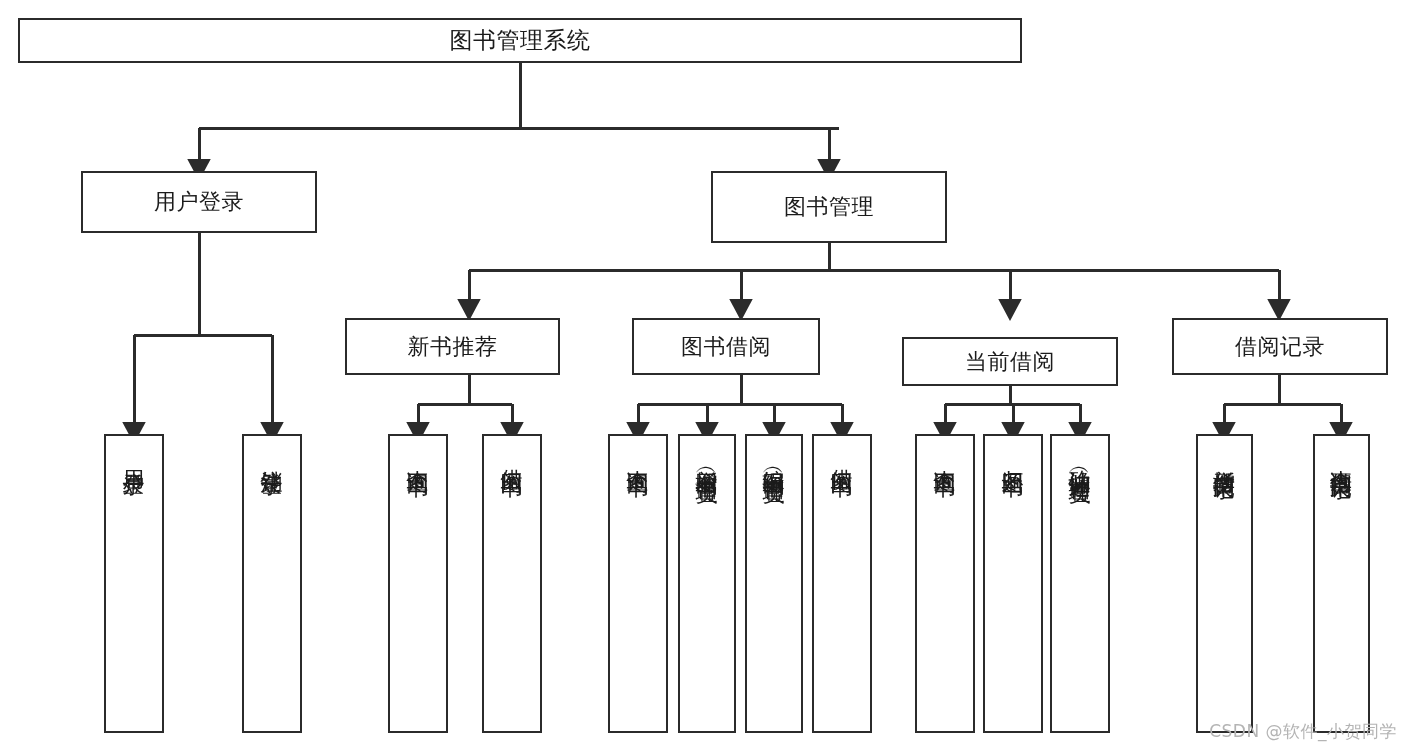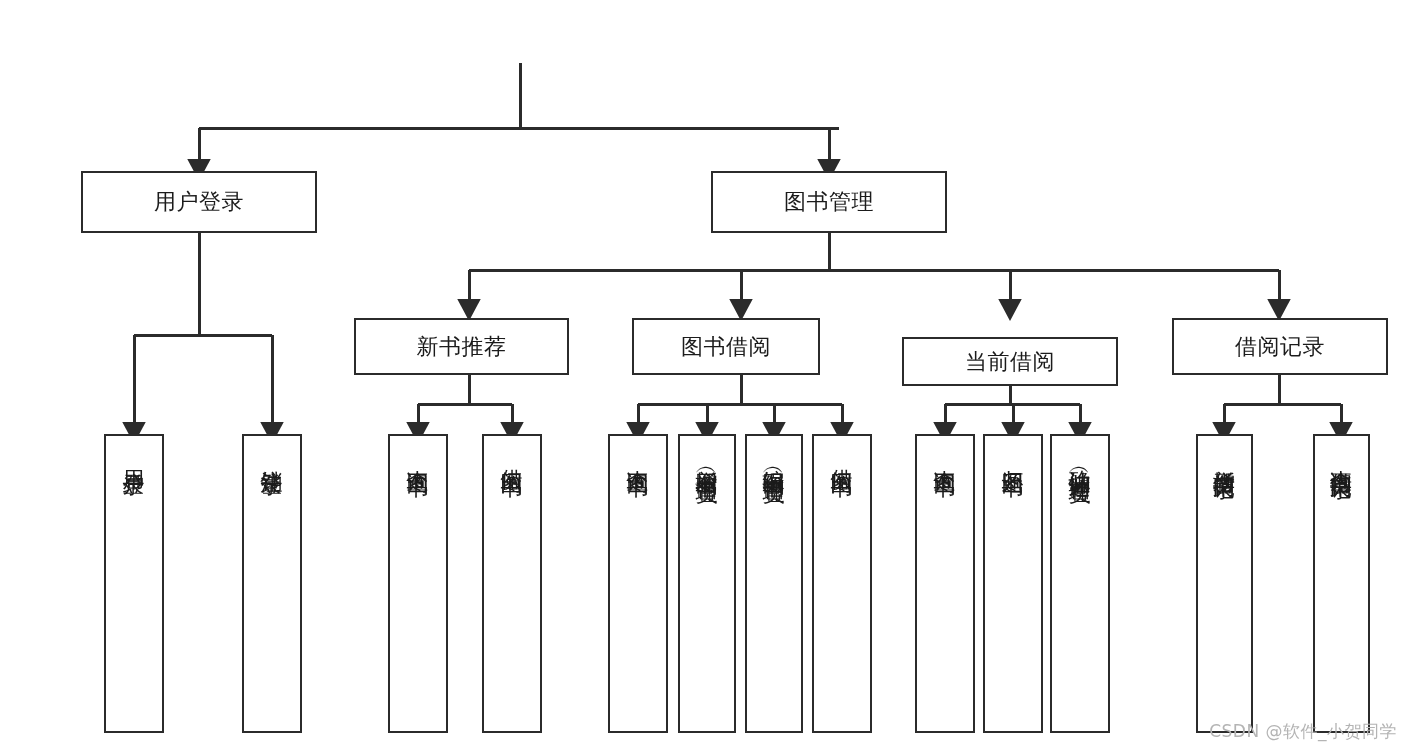--- a/index.html
+++ b/index.html
@@ -119,29 +119,32 @@
       <path d="M1013,404 L1013,426" marker-end="url(#arrow)"></path>
       <path d="M1080,404 L1080,426" marker-end="url(#arrow)"></path>
 
       <path d="M1279,375 L1279,404"></path>
       <path d="M1224,404 L1341,404"></path>
       <path d="M1224,404 L1224,426" marker-end="url(#arrow)"></path>
       <path d="M1341,404 L1341,426" marker-end="url(#arrow)"></path>
     </g>
   </svg>
 
+  <div class="node root" style="left:18px; top:18px; width:1004px; height:45px;">
+    <span class="lbl">图书管理系统</span>
+  </div>
 
   <div class="node lvl1" style="left:81px; top:171px; width:236px; height:62px;">
     <span class="lbl">用户登录</span>
   </div>
-  <div class="node lvl1" style="left:711px; top:171px; width:236px; height:62px;">
+  <div class="node lvl1" style="left:711px; top:171px; width:236px; height:72px;">
     <span class="lbl">图书管理</span>
   </div>
 
-  <div class="node lvl2" style="left:354px; top:318px; width:215px; height:57px;">
+  <div class="node lvl2" style="left:345px; top:318px; width:215px; height:57px;">
     <span class="lbl">新书推荐</span>
   </div>
   <div class="node lvl2" style="left:632px; top:318px; width:188px; height:57px;">
     <span class="lbl">图书借阅</span>
   </div>
   <div class="node lvl2" style="left:902px; top:318px; width:216px; height:49px;margin-top:19px;">
     <span class="lbl">当前借阅</span>
   </div>
   <div class="node lvl2" style="left:1172px; top:318px; width:216px; height:57px;">
     <span class="lbl">借阅记录</span>

